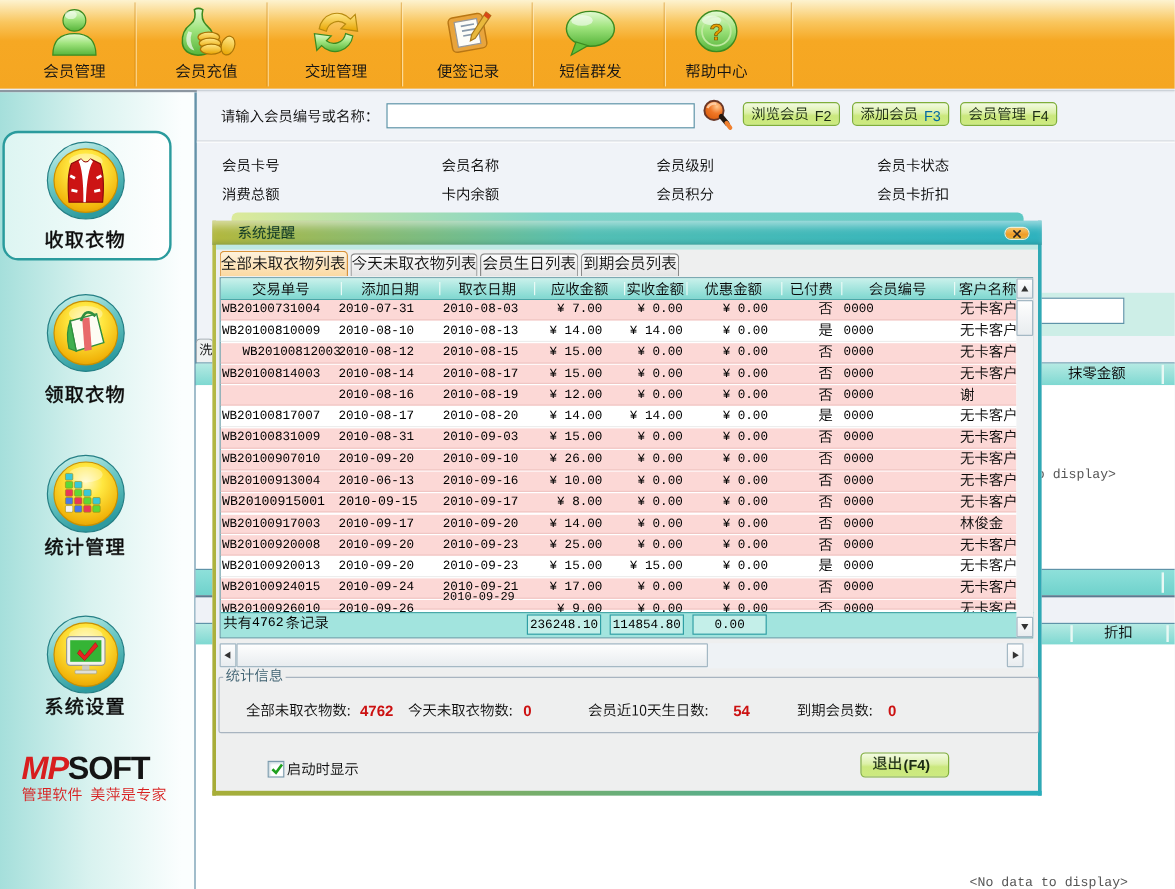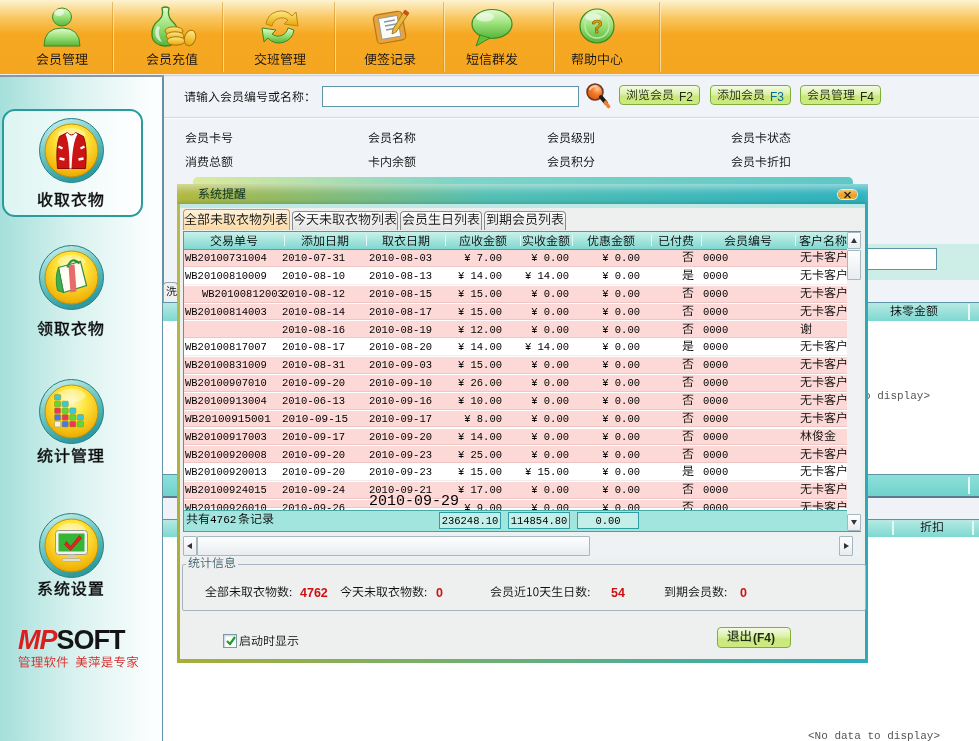--- a/index.html
+++ b/index.html
@@ -962,21 +962,21 @@
     <g fill="#0a0a0a" transform="translate(0,10.20) scale(0.012000,-0.012000)">
       <use href="#gd65E0" x="0"></use>
       <use href="#gd5361" x="1000"></use>
       <use href="#gd5BA2" x="2000"></use>
       <use href="#gd6237" x="3000"></use>
     </g>
   </svg>
 <div class="a" style="left:184px;top:499.9px;width:662.5px;height:8.60px;background:#fcd8d6;border-bottom:1px solid #f0c6c4"></div>
 <div class="lat mono" style="left:185px;top:502.1px;font-size:10.5px">WB20100926010</div>
 <div class="lat mono" style="left:282px;top:502.1px;font-size:10.5px">2010-09-26</div>
-<div class="lat mono" style="left:369px;top:493px;font-size:15px">2010-09-29</div>
+<div class="lat mono" style="left:369px;top:493px;font-size:10px">2010-09-29</div>
 <div class="lat mono" style="left:402.0px;top:502.1px;font-size:10.5px;width:100px;text-align:right">¥ 9.00</div>
 <div class="lat mono" style="left:469.0px;top:502.1px;font-size:10.5px;width:100px;text-align:right">¥ 0.00</div>
 <div class="lat mono" style="left:540.0px;top:502.1px;font-size:10.5px;width:100px;text-align:right">¥ 0.00</div>
 <svg class="t" style="left:682.0px;top:501.1px" width="14" height="17">
     <g fill="#0a0a0a" transform="translate(0,10.20) scale(0.012000,-0.012000)">
       <use href="#gd5426" x="0"></use>
     </g>
   </svg>
 <div class="lat mono" style="left:703px;top:502.1px;font-size:10.5px">0000</div>
 <svg class="t" style="left:800.0px;top:501.1px" width="50" height="17">

